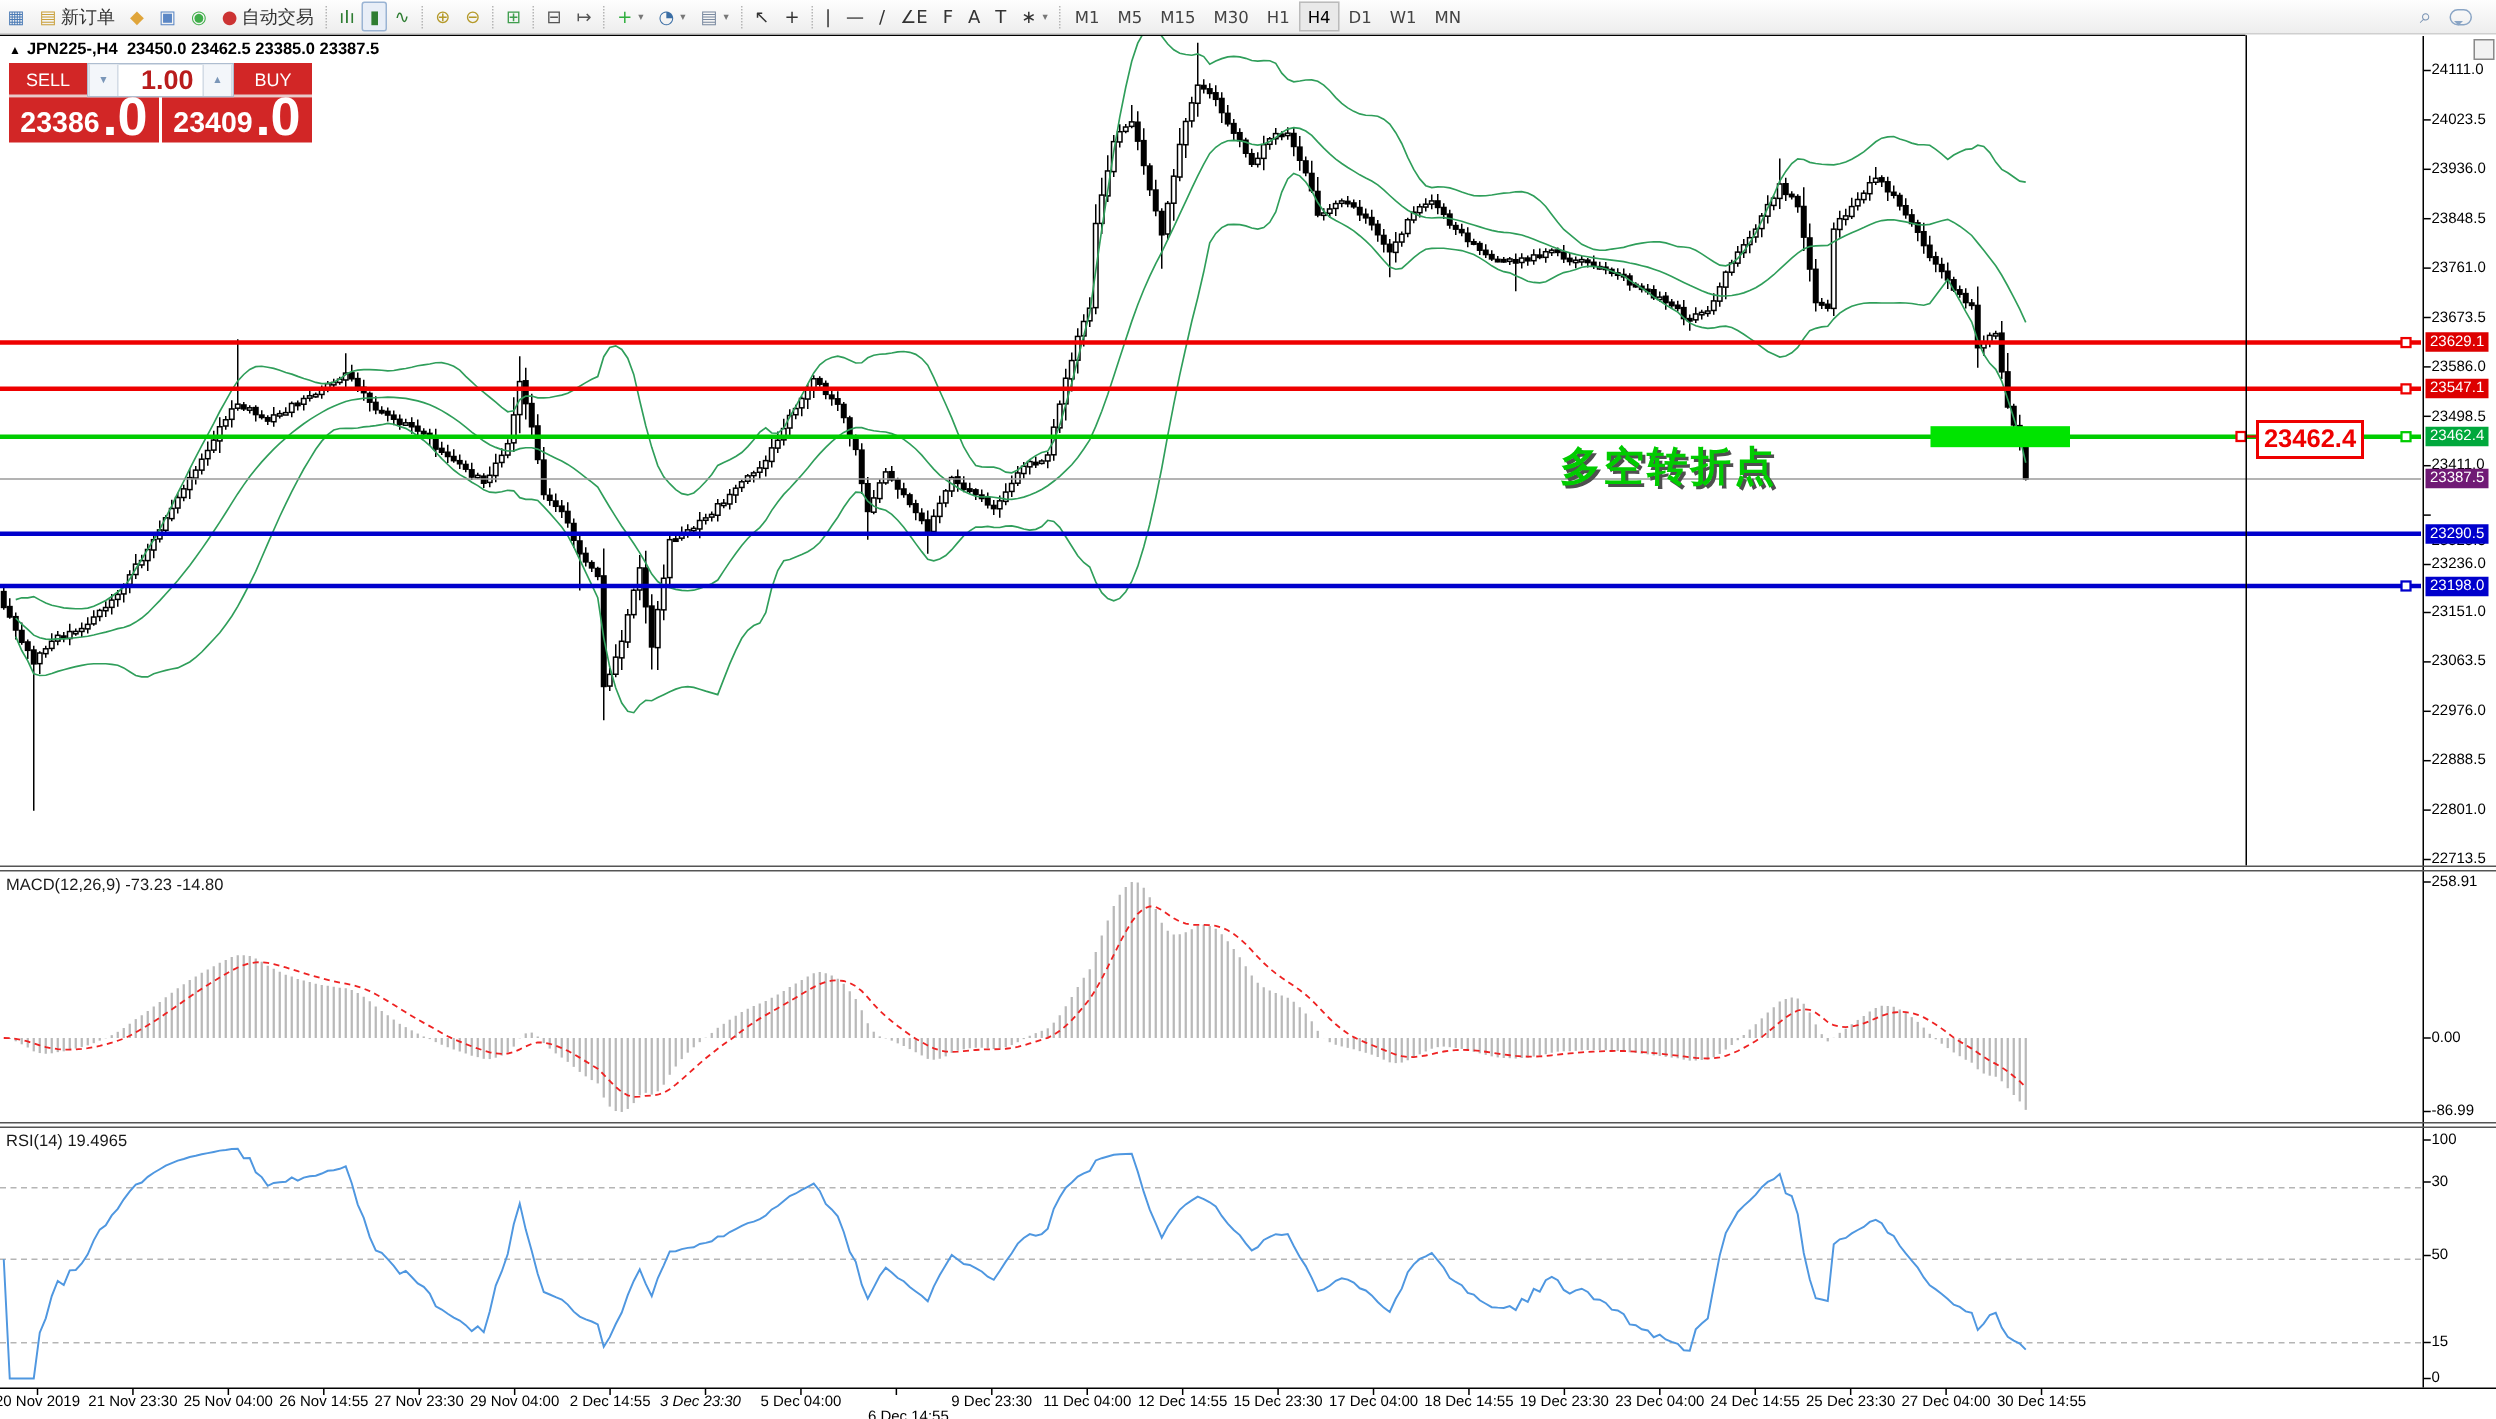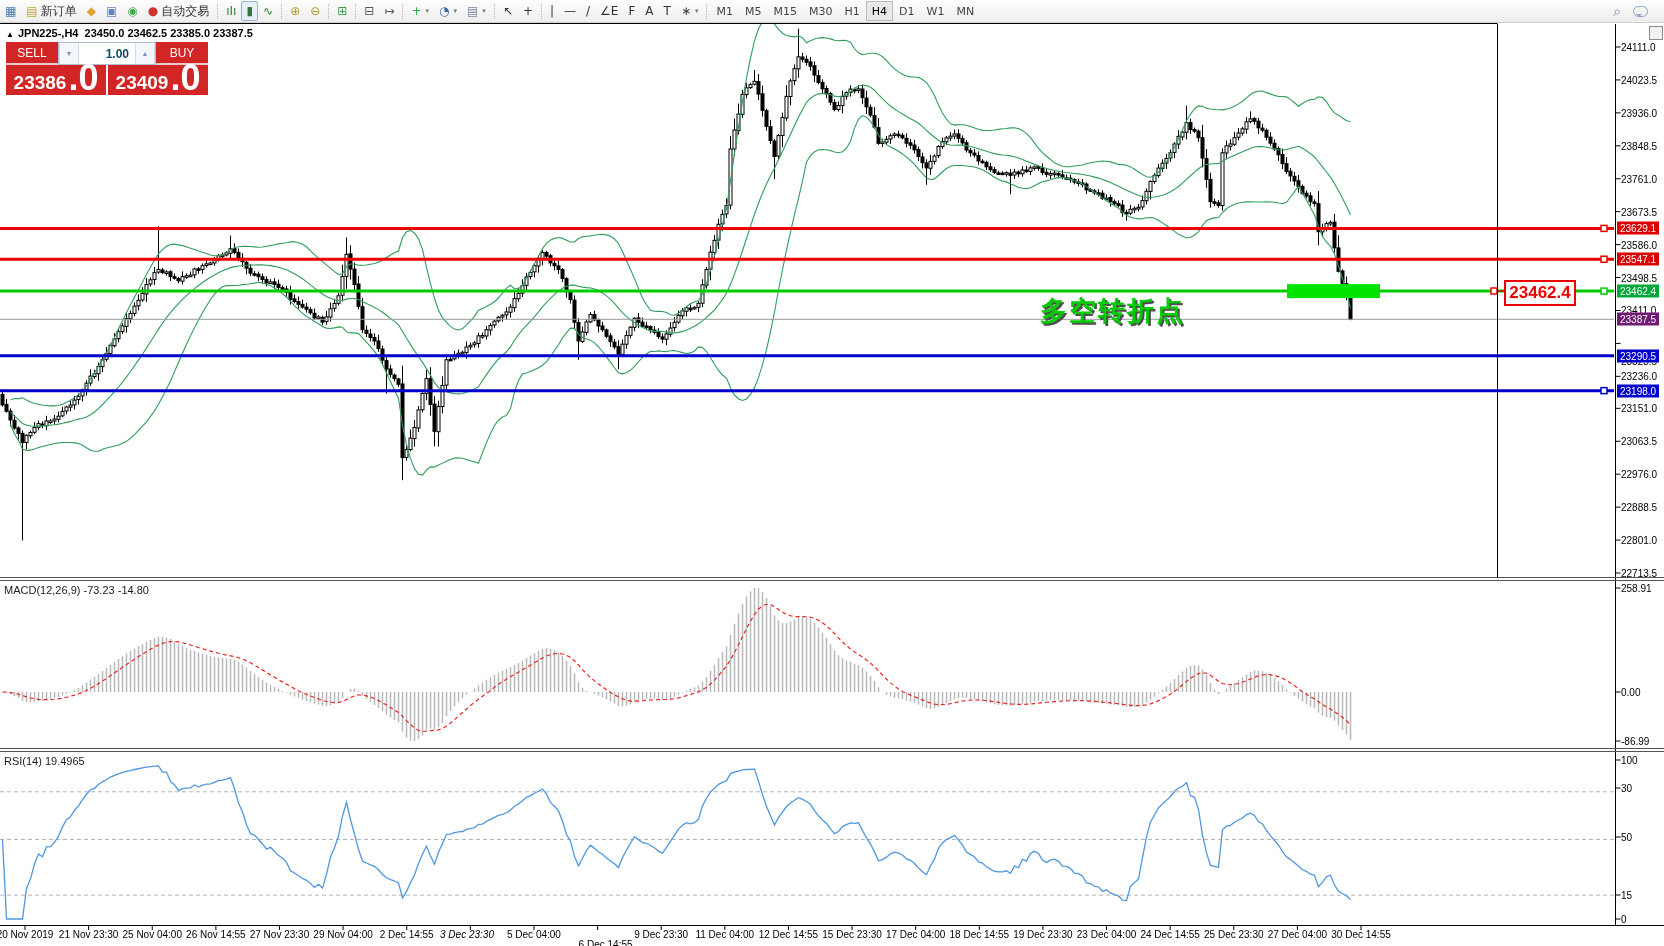--- a/index.html
+++ b/index.html
@@ -35,21 +35,21 @@
         display:flex;align-items:center;justify-content:center}
   .cornerbtn{position:absolute;left:1649px;top:26px;width:12px;height:12px;z-index:22;
         background:#f2f2f2;border:1px solid #8a8a8a}
   
   .qp{position:absolute;left:6px;top:42px;width:202px;z-index:30;font-family:"Liberation Sans",sans-serif}
   .qrow1{display:flex;height:23px}
   .qbtn{width:52px;background:#d22626;color:#fff;font-size:12px;font-weight:400;
         display:flex;align-items:center;justify-content:center;border-bottom:2px solid #e8caca}
   .spin{flex:1;display:flex;background:#fff;border:1px solid #aebdd0}
   .spinbtn{width:18px;background:#f3f6fa;color:#7a96b8;font-size:7px;display:flex;align-items:center;justify-content:center;border-left:1px solid #d4dce6;border-right:1px solid #d4dce6}
-  .spinval{flex:1;display:flex;align-items:center;justify-content:flex-end;padding-right:6px;font-size:12px;font-weight:600;color:#0c4a6e}
+  .spinval{flex:1;display:flex;align-items:center;justify-content:flex-end;padding-right:6px;font-size:18px;font-weight:600;color:#b91c1c}
   .qrow2{display:flex;height:30px;margin-top:0}
   .qhalf{flex:1;background:#d22626;color:#fff;display:flex;align-items:flex-end;justify-content:center;padding-bottom:3px}
   .qhalf.l{margin-right:2px}
   .pmain{font-size:19px;font-weight:700;line-height:1}
   .pbig{font-size:36px;font-weight:700;line-height:.78;margin-left:2px}
   svg#cv{position:absolute;left:0;top:0;z-index:10}
 </style>
 </head>
 <body>
 

